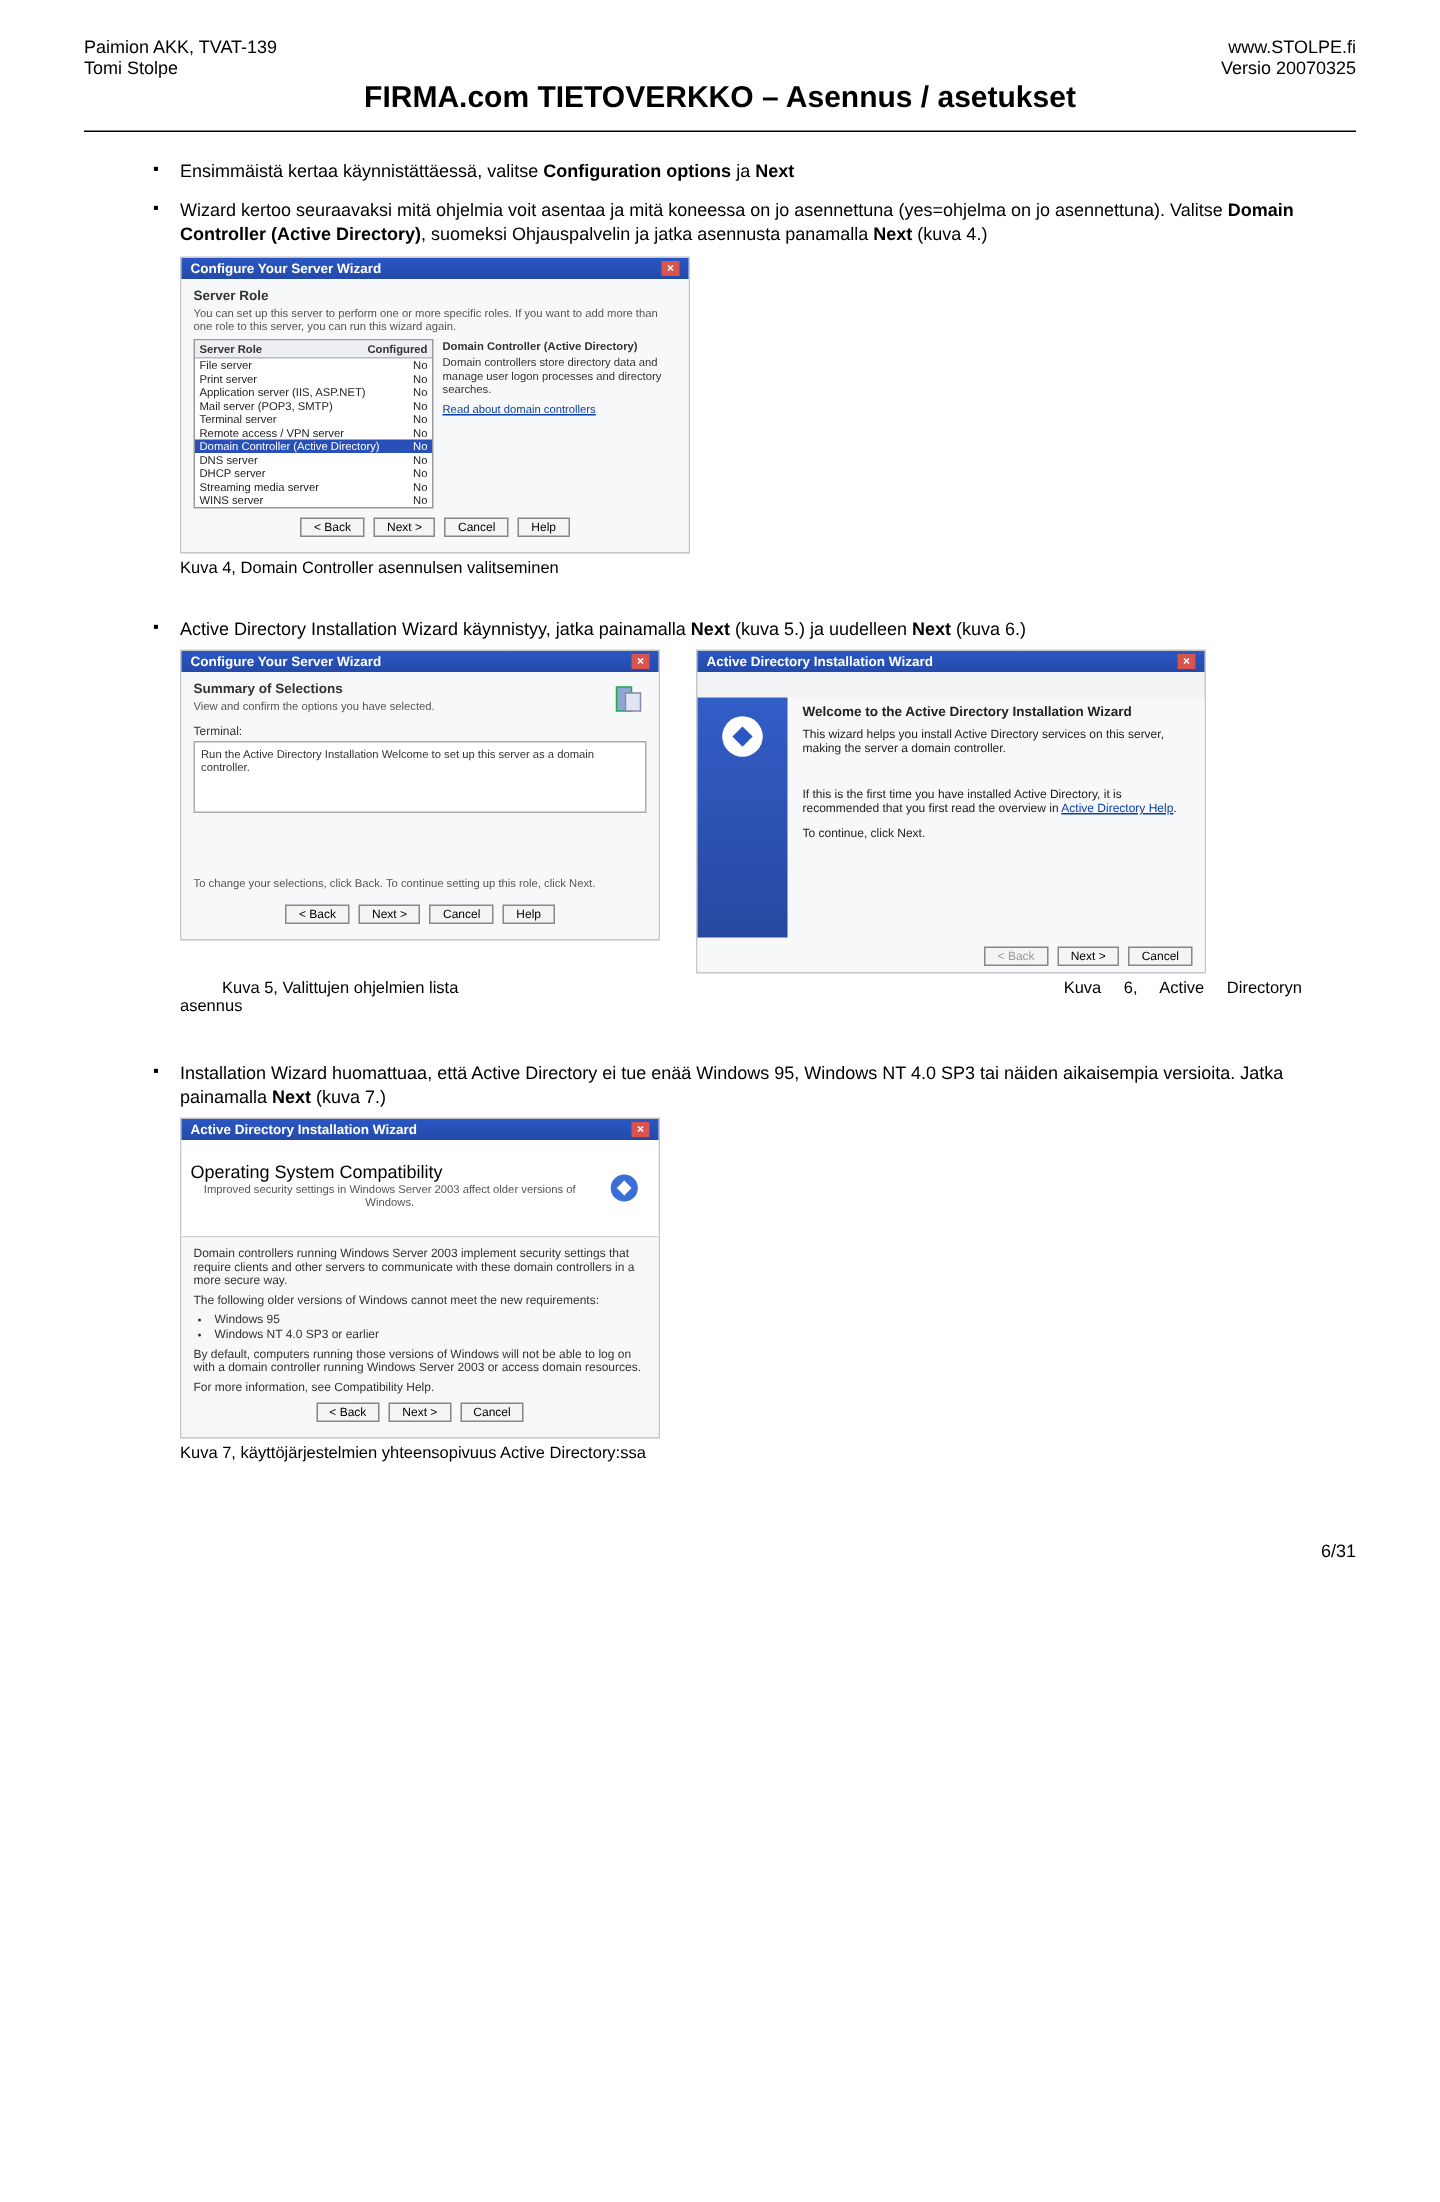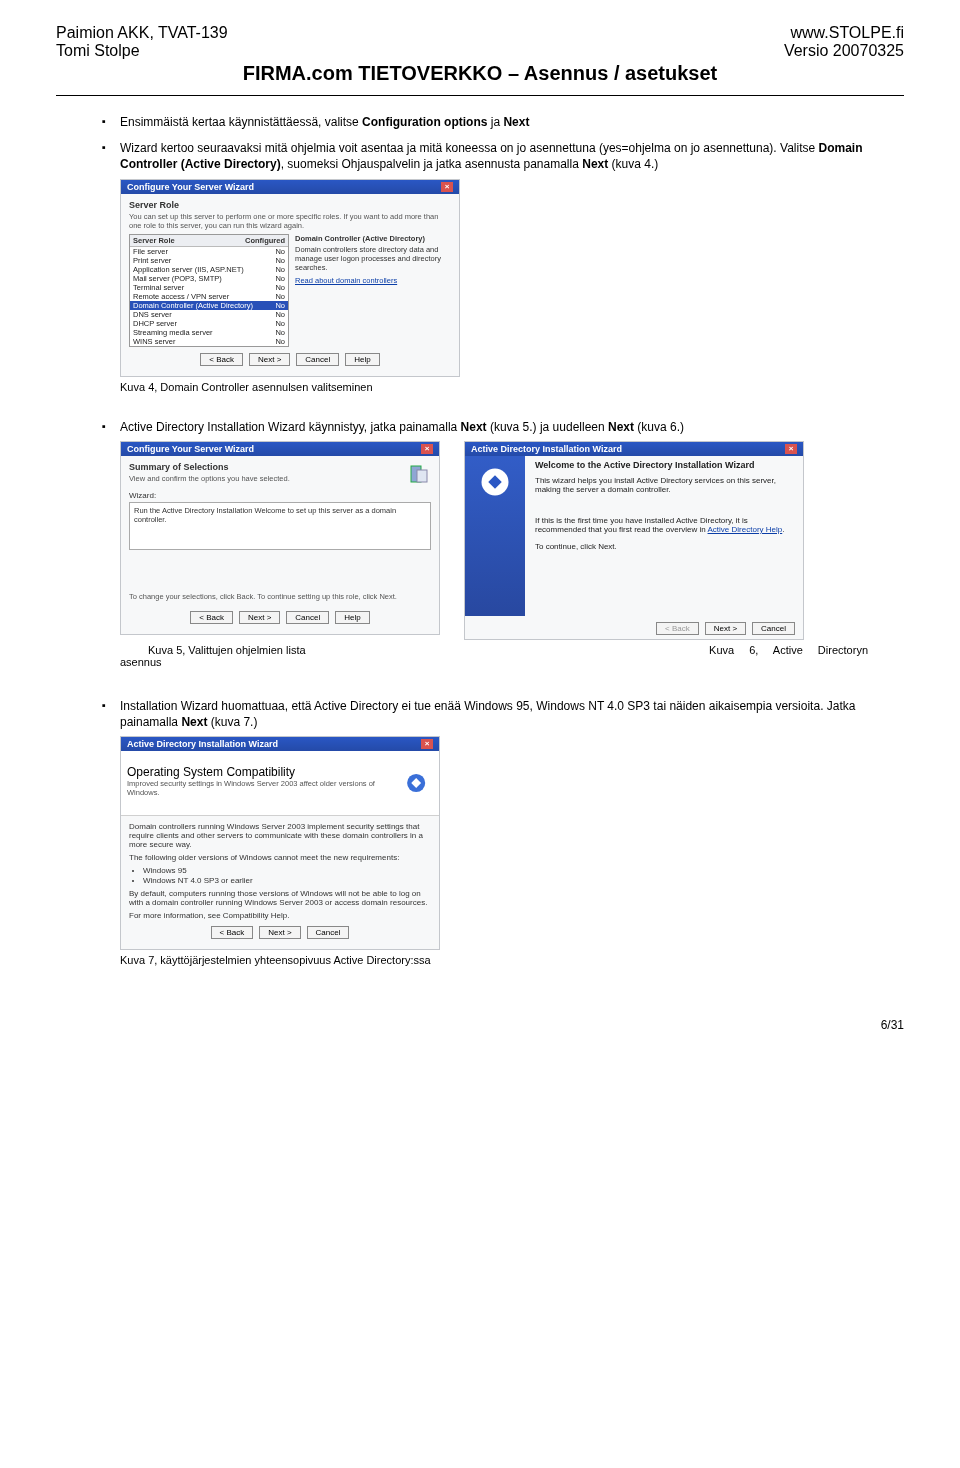--- a/index.html
+++ b/index.html
@@ -9,21 +9,21 @@
     background: #ffffff;
     font-family: Verdana, Arial, sans-serif;
     font-size: 12px;
     color: #000;
     width: 960px;
   }
   .page {
     padding: 24px 56px 24px 56px;
   }
   .hdr {
-    font-size: 16px;
+    font-size: 12px;
   }
   .hdr-row { display: flex; justify-content: space-between; }
   .title {
     font-family: Verdana, Arial, sans-serif;
     font-size: 20px;
     font-weight: bold;
     text-align: center;
     padding: 2px 0 6px 0;
   }
   hr.rule {
@@ -294,42 +294,42 @@
           <div style="display:flex; justify-content:space-between; align-items:center;">
             <div style="flex:1;">
               <div class="ss-h">Summary of Selections</div>
               <div class="ss-sub">View and confirm the options you have selected.</div>
             </div>
             <svg width="24" height="24">
                 <rect x="4" y="4" width="10" height="16" fill="#8ea6d4" stroke="#2a4"></rect>
                 <rect x="10" y="8" width="10" height="12" fill="#dfe6f2" stroke="#88a"></rect>
               </svg>
           </div>
-          <div style="font-size:8px; margin-top:4px;">Wizard:</div>
+          <div style="font-size:8px; margin-top:4px;">Terminal:</div>
           <div class="sumbox">
             <span>Run the Active Directory Installation Welcome to set up this server as a domain controller.</span>
           </div>
           <div style="height:36px;"></div>
           <div class="ss-sub" style="margin-top:6px;">To change your selections, click Back. To continue setting up this role, click Next.</div>
           <div class="ss-buttons">
             <span class="ss-btn">&lt; Back</span>
             <span class="ss-btn">Next &gt;</span>
             <span class="ss-btn">Cancel</span>
             <span class="ss-btn">Help</span>
           </div>
         </div>
       </div>
 
       <div class="screenshot" style="width:340px;">
         <div class="ss-title">
           <span>Active Directory Installation Wizard</span>
           <span class="ss-x">×</span>
         </div>
         <div class="ss-body" style="padding:0;">
-          <div class="ad-wiz" style="min-height:160px;">
+          <div class="ad-wiz" style="min-height:160px;margin-top:17px;">
             <div class="ad-side">
               <svg viewBox="0 0 32 32">
                   <circle cx="16" cy="16" r="12" fill="#fff"></circle>
                   <path d="M10 16 L16 10 L22 16 L16 22 Z" fill="#2a57c4"></path>
                 </svg>
             </div>
             <div class="ad-main">
               <div class="adh">Welcome to the Active Directory Installation Wizard</div>
               <div style="margin-top:6px;">This wizard helps you install Active Directory services on this server, making the server a domain controller.</div>
               <div style="margin-top:22px;">
@@ -365,21 +365,21 @@
 
     <div style="margin-left:28px; margin-top:2px;">
       <div class="screenshot" style="width:320px;">
         <div class="ss-title">
           <span>Active Directory Installation Wizard</span>
           <span class="ss-x">×</span>
         </div>
         <div class="os-toprow">
           <div class="osinfo">
             <div class="osh">Operating System Compatibility</div>
-            <div style="font-size:7.5px; color:#555;">Improved security settings in Windows Server 2003 affect older versions of Windows.</div>
+            <div style="font-size:7.5px; color:#555;text-align:center;">Improved security settings in Windows Server 2003 affect older versions of Windows.</div>
           </div>
           <svg class="os-icon" viewBox="0 0 32 32">
               <rect width="32" height="32" fill="#fff"></rect>
               <circle cx="16" cy="16" r="11" fill="#3a6fd8"></circle>
               <path d="M10 16 L16 10 L22 16 L16 22 Z" fill="#fff"></path>
             </svg>
         </div>
         <div class="ss-body os-body">
           <div>Domain controllers running Windows Server 2003 implement security settings that require clients and other servers to communicate with these domain controllers in a more secure way.</div>
           <div style="margin-top:4px;">The following older versions of Windows cannot meet the new requirements:</div>

